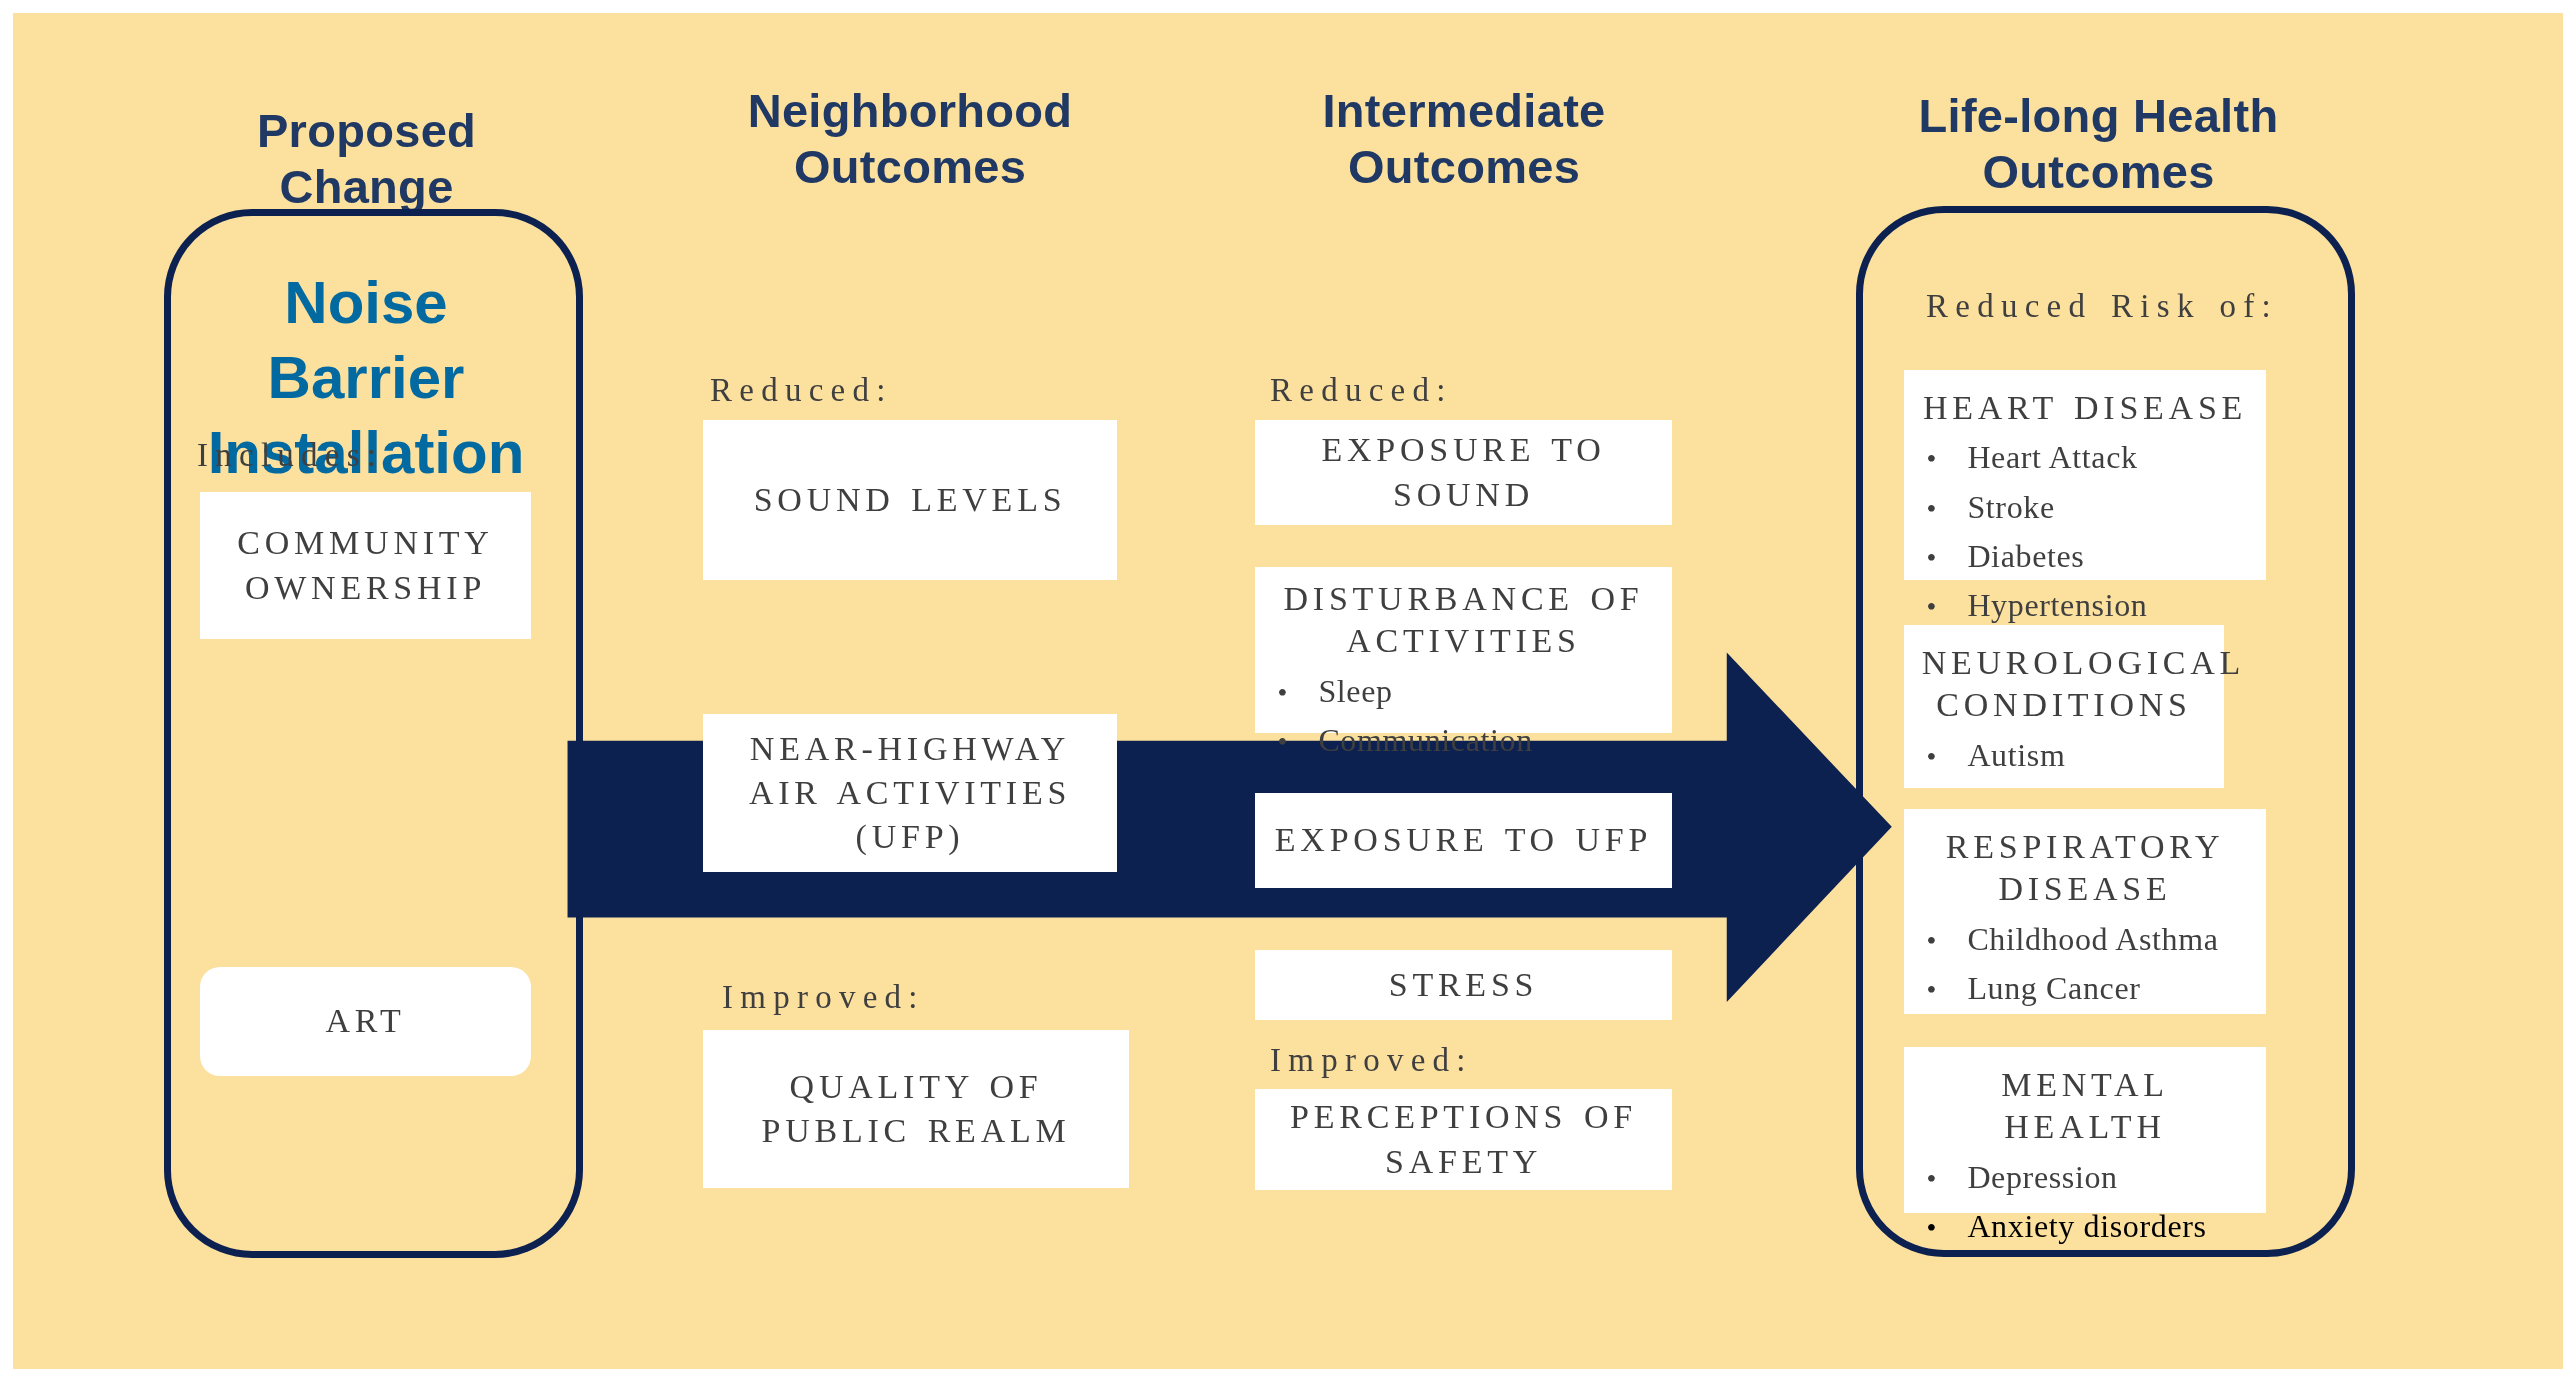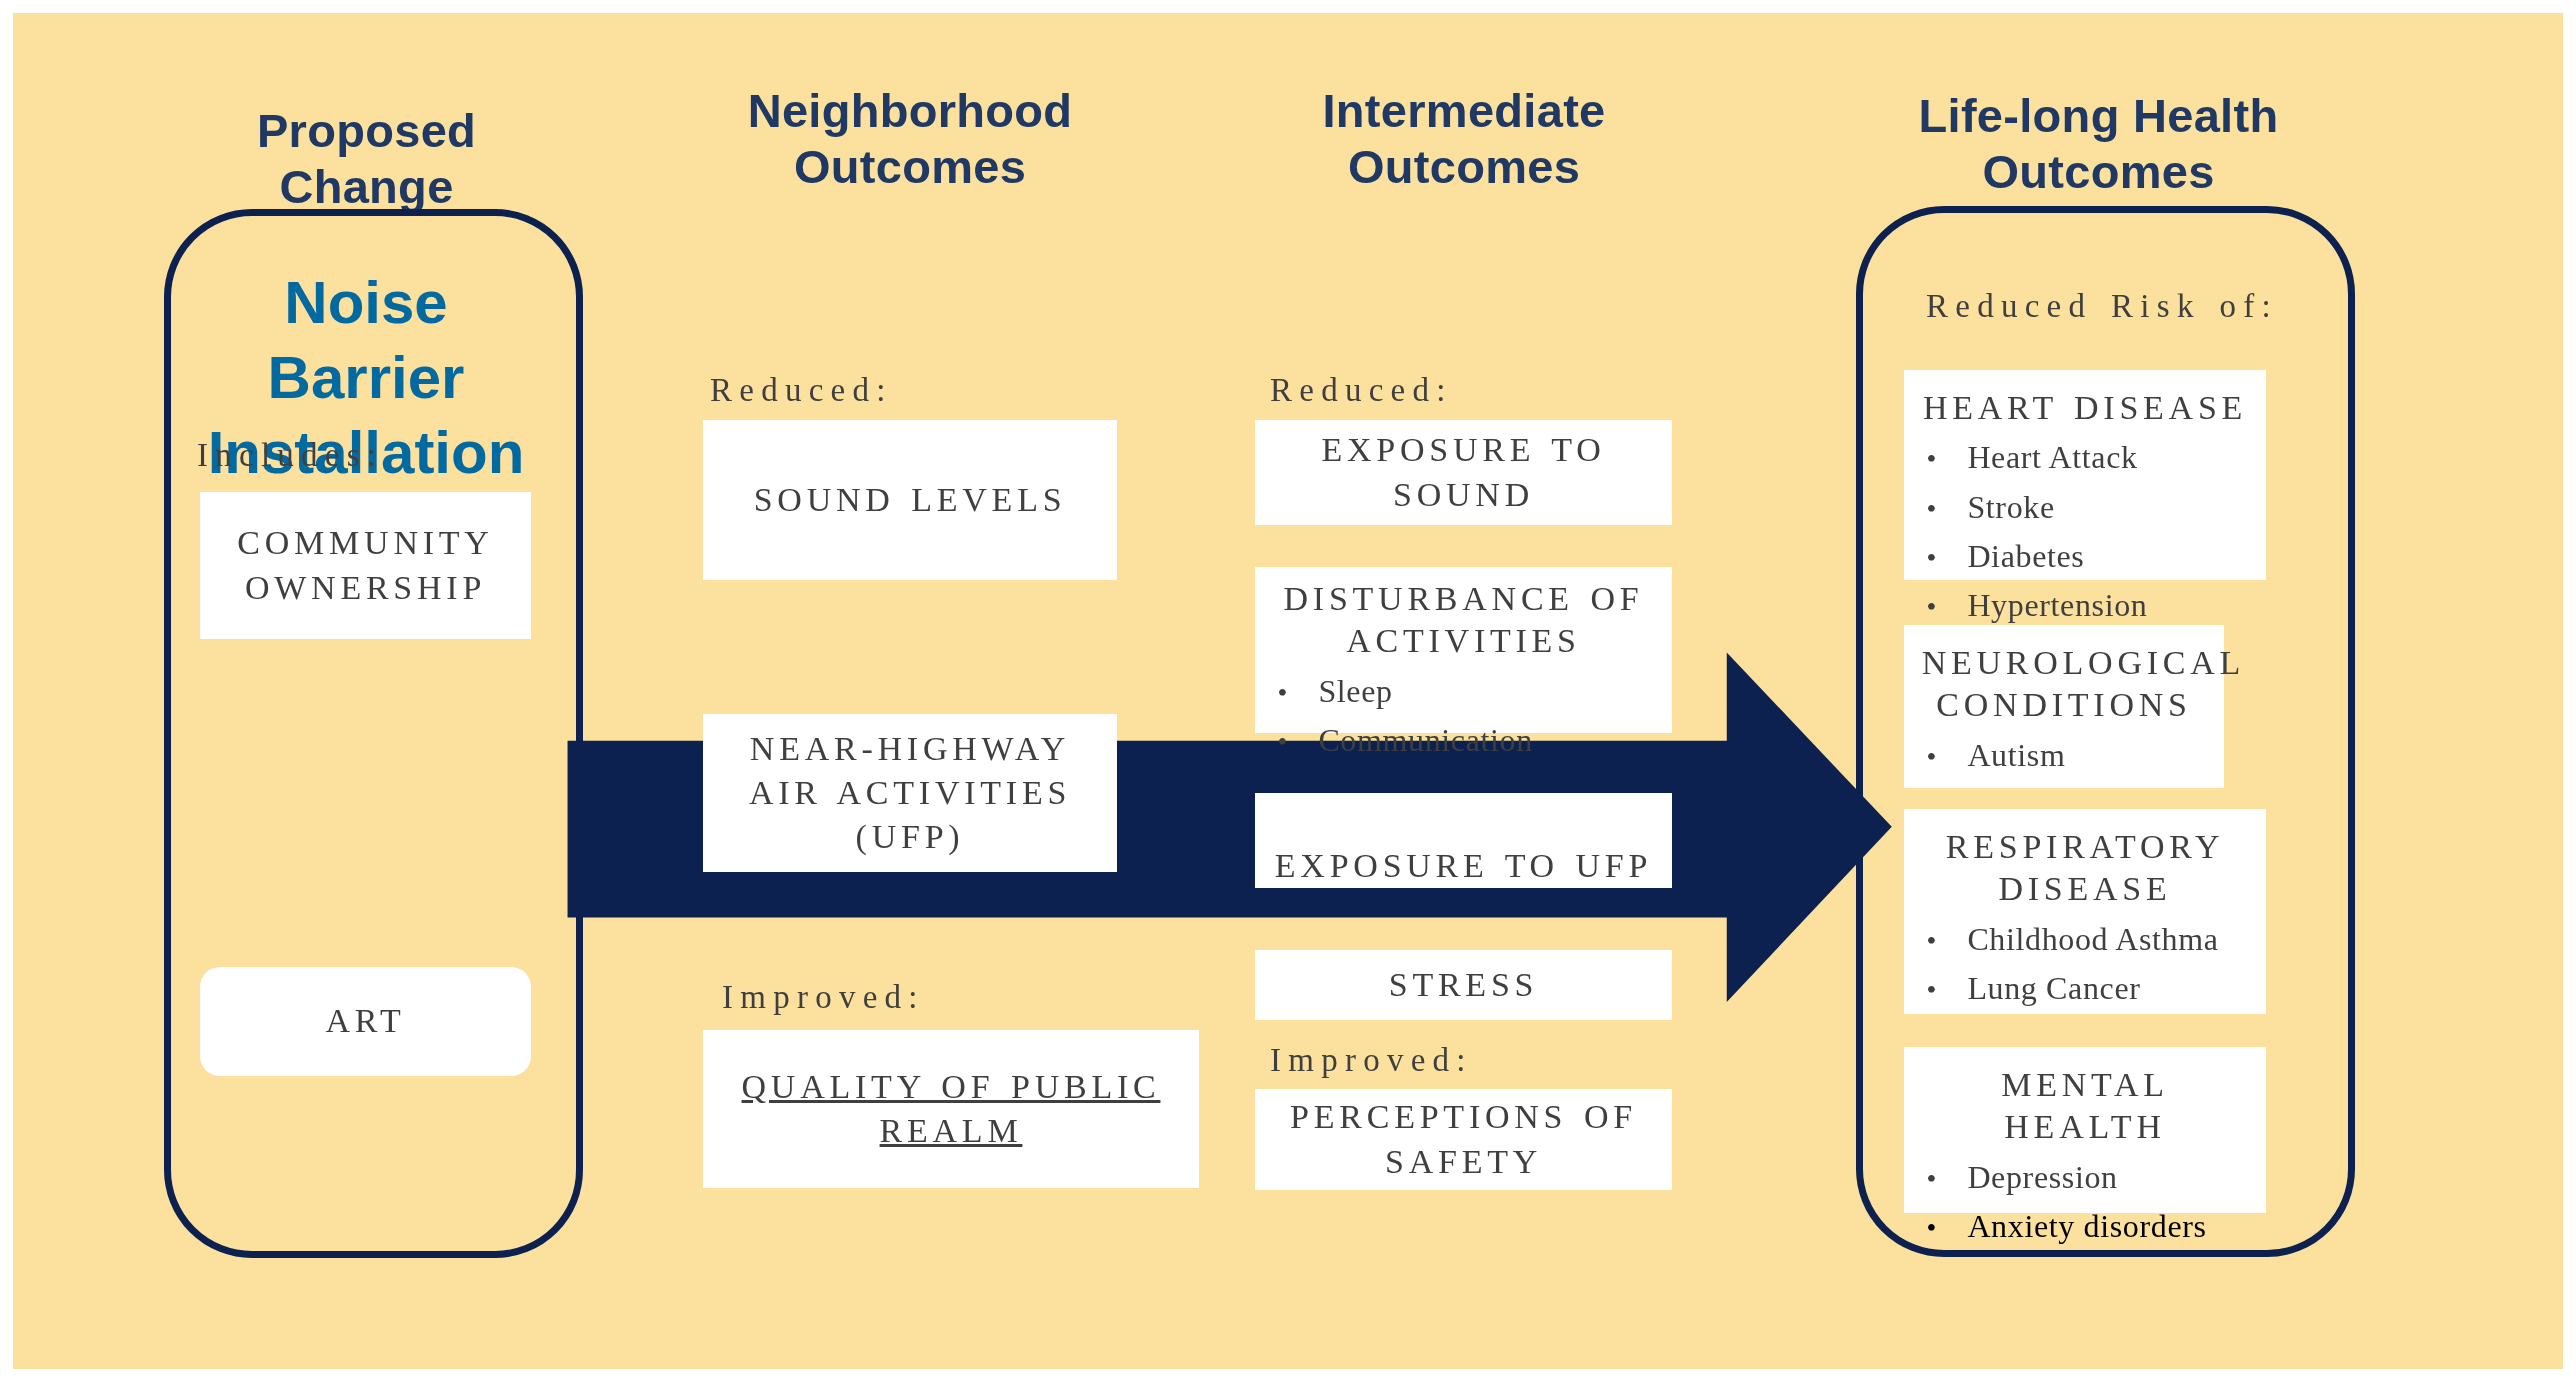--- a/index.html
+++ b/index.html
@@ -49,27 +49,27 @@
   
   #box-community{left:200px;top:492px;width:331px;height:147px;}
   #box-vegetation{left:200px;top:738px;width:331px;height:109px;}
   #box-art{left:200px;top:967px;width:331px;height:109px;border-radius:20px;}
 
   
   #lbl-n-reduced{left:710px;top:372px;}
   #box-sound{left:703px;top:420px;width:414px;height:160px;}
   #box-nearhwy{left:703px;top:714px;width:414px;height:158px;font-size:34px;}
   #lbl-n-improved{left:722px;top:979px;}
-  #box-quality{left:703px;top:1030px;width:496px;height:158px;text-decoration:underline;}
+  #box-quality{left:703px;top:1030px;width:426px;height:158px;}
 
   
   #lbl-i-reduced{left:1270px;top:372px;}
   #box-exsound{left:1255px;top:420px;width:417px;height:105px;}
   #box-disturb{left:1255px;top:567px;width:417px;height:166px;padding-top:10.6px;}
-  #box-exufp{left:1255px;top:793px;width:417px;height:95px;align-items:flex-end;}
+  #box-exufp{left:1255px;top:793px;width:417px;height:95px;}
   #box-stress{left:1255px;top:950px;width:417px;height:70px;}
   #lbl-i-improved{left:1270px;top:1042px;}
   #box-safety{left:1255px;top:1089px;width:417px;height:101px;}
 
   
   #lbl-risk{left:1926px;top:288px;}
   #box-heart{left:1904px;top:370px;width:362px;height:210px;}
   #box-neuro{left:1904px;top:625px;width:320px;height:163px;}
   #box-resp{left:1904px;top:809px;width:362px;height:205px;}
   #box-mental{left:1904px;top:1047px;width:362px;height:166px;}

